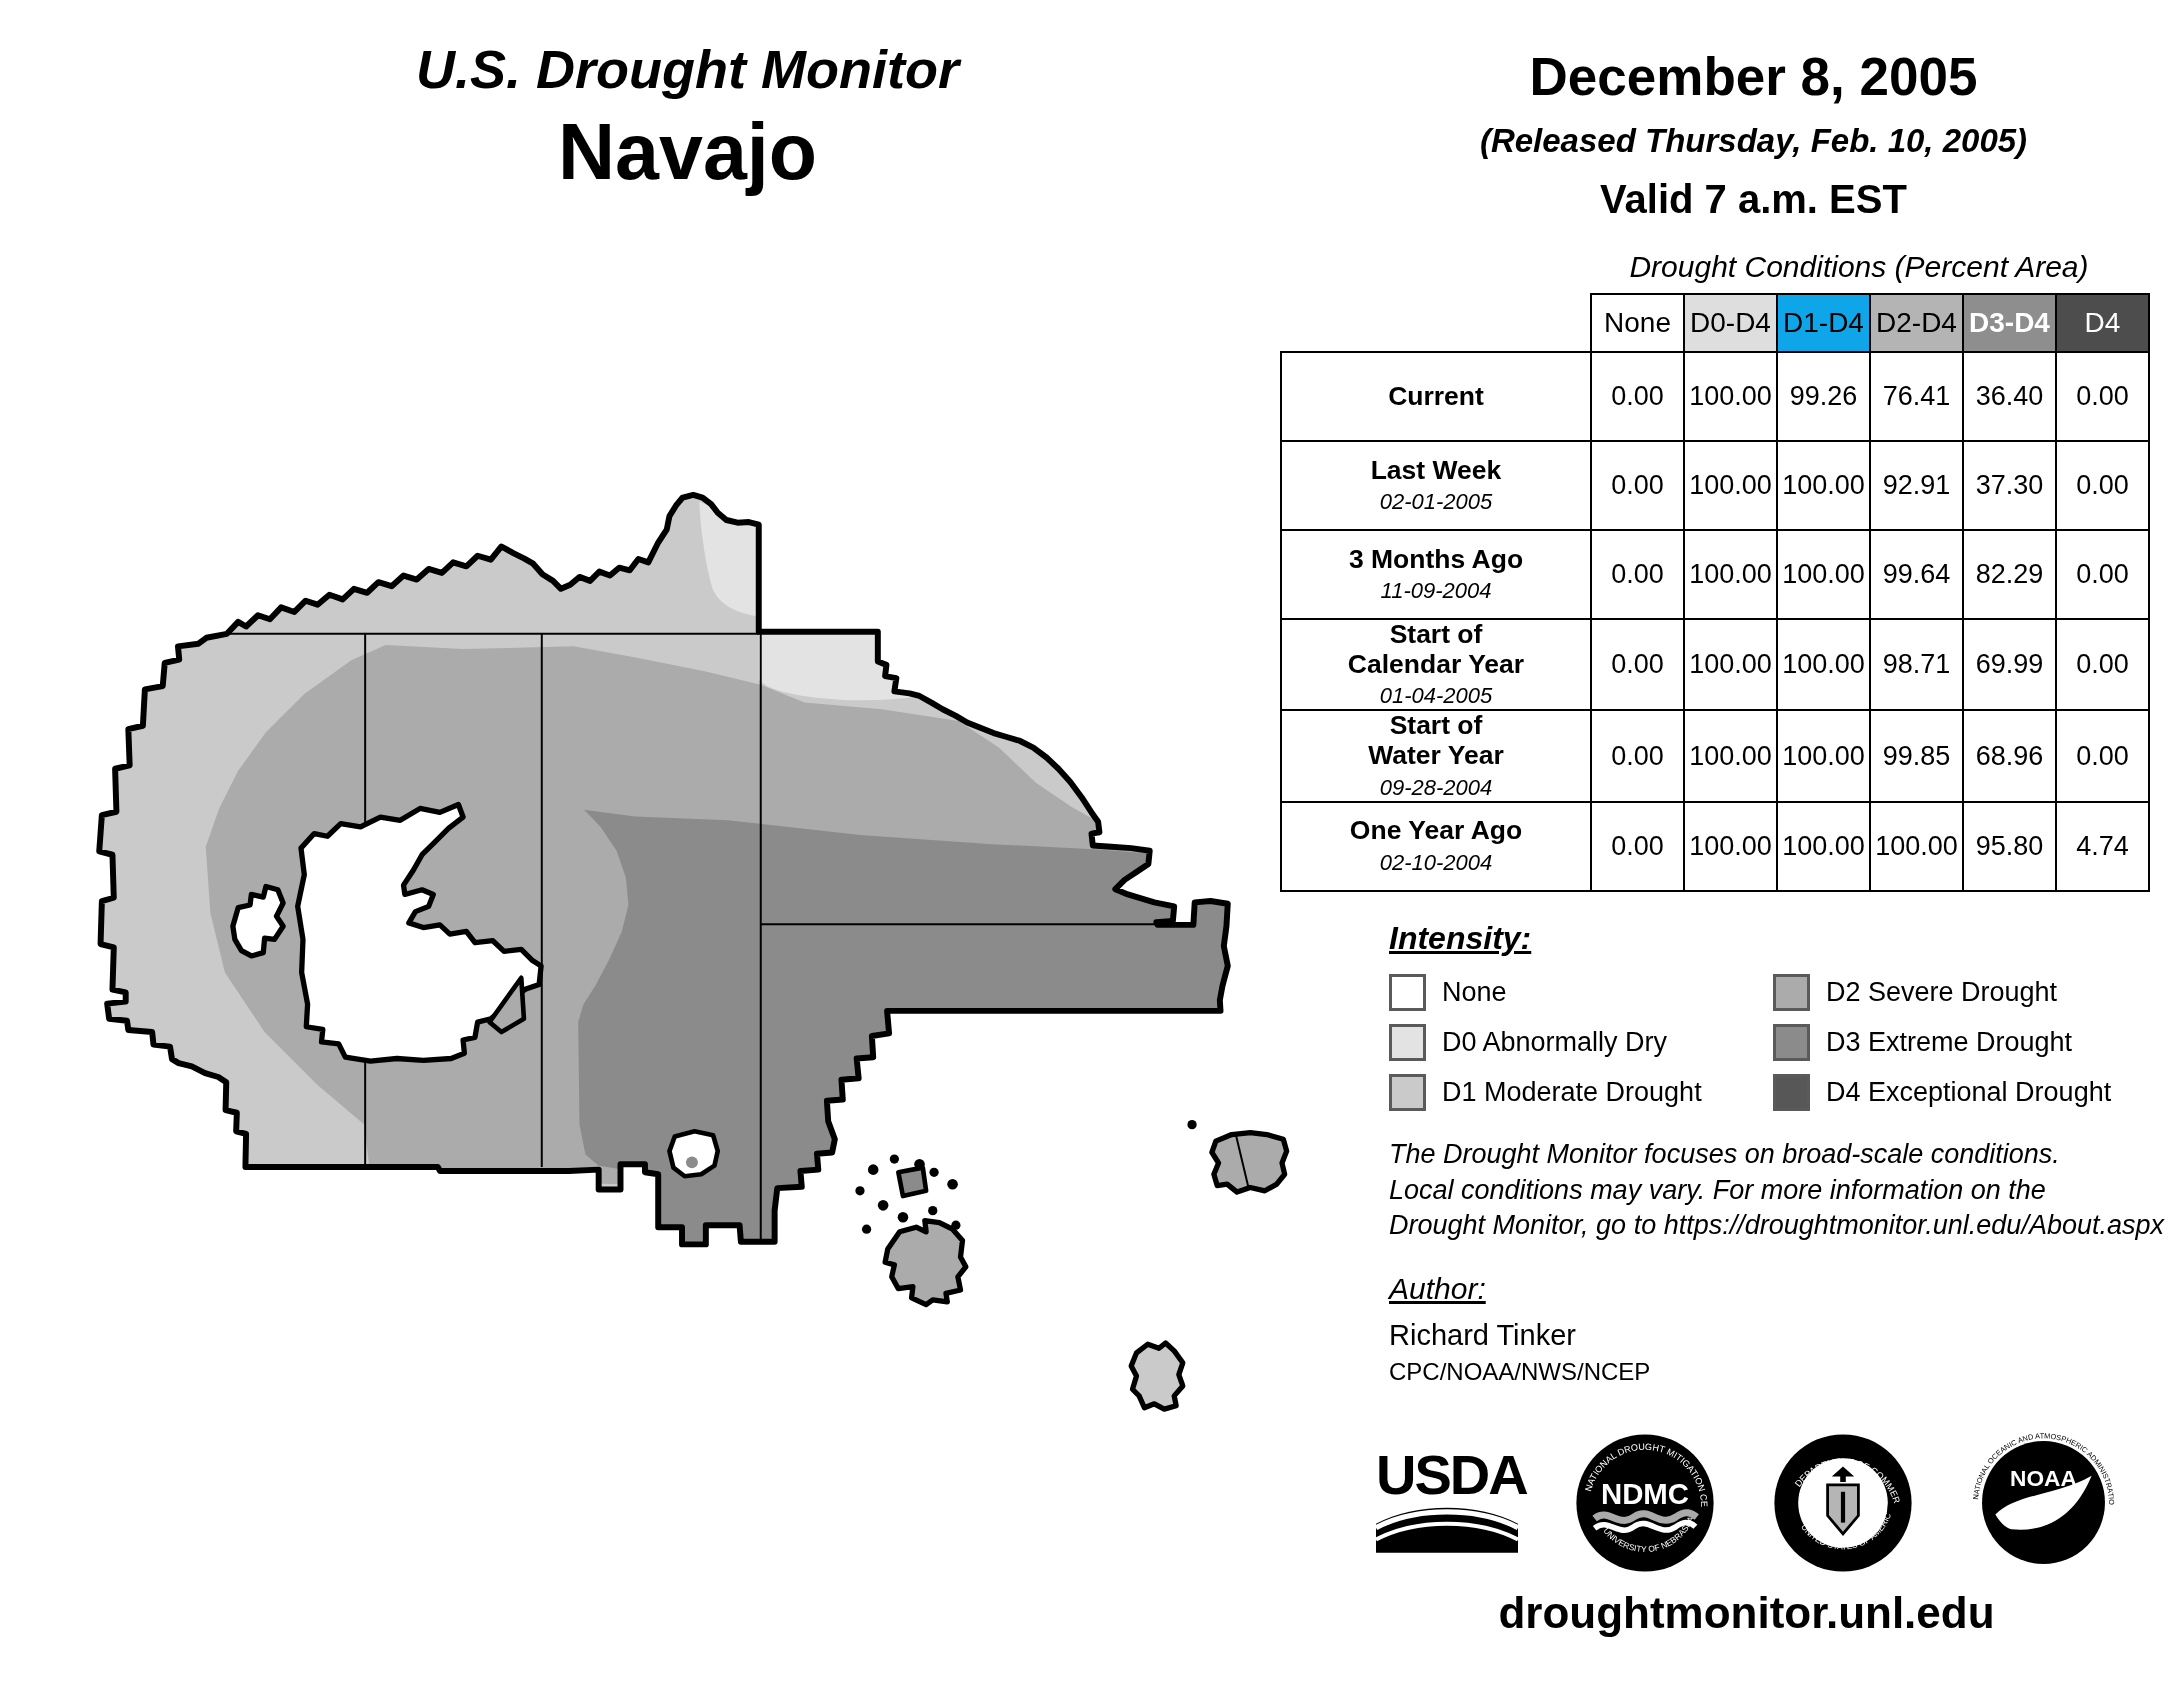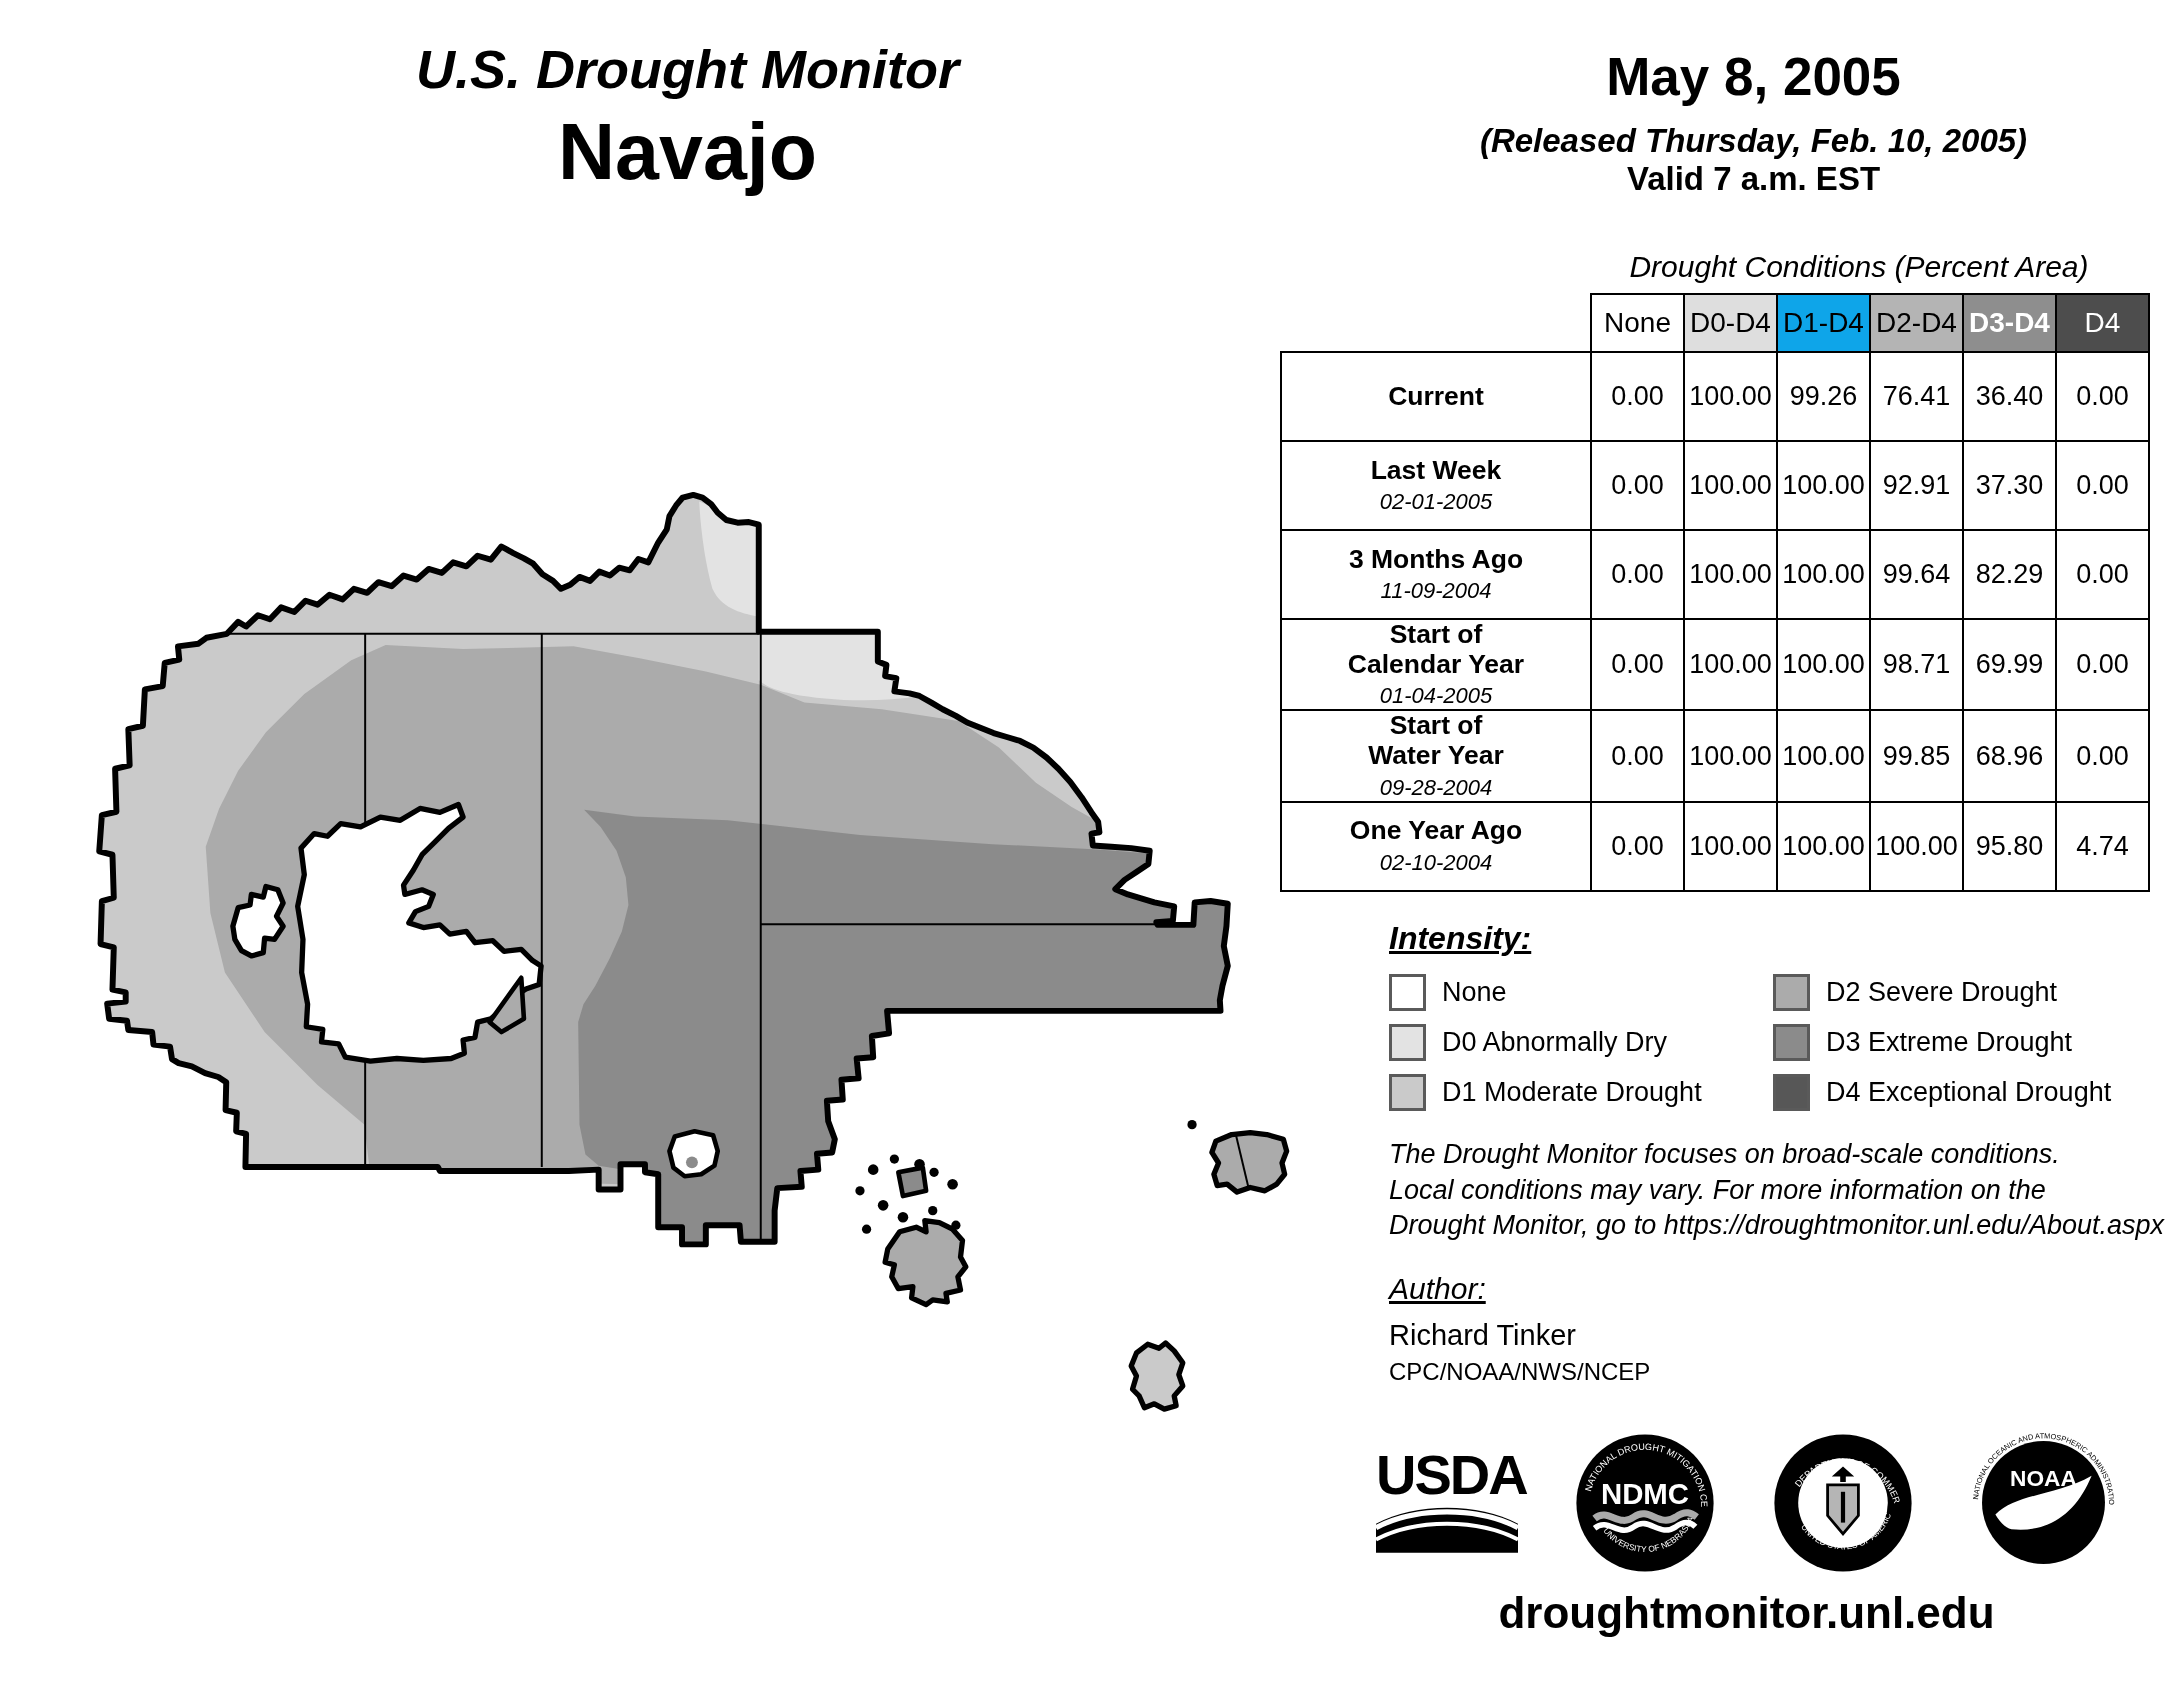--- a/index.html
+++ b/index.html
@@ -11,21 +11,21 @@
   }
   .abs{position:absolute;}
 
   
   .title-left{left:198px;top:40px;width:979px;text-align:center;}
   .title-usdm{font-size:54px;font-weight:bold;font-style:italic;line-height:1.1;}
   .title-area{font-size:79px;font-weight:bold;margin-top:12px;line-height:1.05;}
   .date-block{left:1330px;top:46px;width:847px;text-align:center;}
   .date-main{font-size:53px;font-weight:bold;}
   .date-released{font-size:33px;font-weight:bold;font-style:italic;margin-top:14.6px;}
-  .date-valid{font-size:33px;font-weight:bold;}
+  .date-valid{font-size:40px;font-weight:bold;margin-top:17px;}
 
   
   .tbl-title{left:1548px;top:250px;width:622px;text-align:center;
     font-size:30px;font-style:italic;}
   table.dm{border-collapse:collapse;position:absolute;left:1280px;top:293px;}
   table.dm th,table.dm td{border:2.6px solid #000;text-align:center;vertical-align:middle;padding:0;}
   table.dm .corner{border:none;background:#fff;width:308px;}
   table.dm th{width:91px;height:56px;font-size:28px;font-weight:normal;}
   table.dm td.val{width:91px;height:87px;font-size:27px;}
   table.dm td.rowlabel{width:308px;height:87px;}
@@ -115,21 +115,21 @@
   </g>
   <path stroke="#000" stroke-width="8" stroke-linejoin="round" d="M1718,2045 L1735,2032 L1752,2038 L1762,2030 L1775,2042 L1788,2060 L1782,2078 L1788,2095 L1775,2110 L1778,2125 L1760,2130 L1745,2122 L1730,2128 L1722,2110 L1712,2100 L1718,2080 L1710,2065 Z" fill="#cacaca"></path>
 </svg>
 
 <div class="abs title-left">
   <div class="title-usdm">U.S. Drought Monitor</div>
   <div class="title-area">Navajo</div>
 </div>
 
 <div class="abs date-block">
-  <div class="date-main">May 8, 2005</div>
+  <div class="date-main">December 8, 2005</div>
   <div class="date-released">(Released Thursday, Feb. 10, 2005)</div>
   <div class="date-valid">Valid 7 a.m. EST</div>
 </div>
 
 <div class="abs tbl-title">Drought Conditions (Percent Area)</div>
 
 <table class="dm">
   <tbody>
       <tr>
     <td class="corner"></td>

